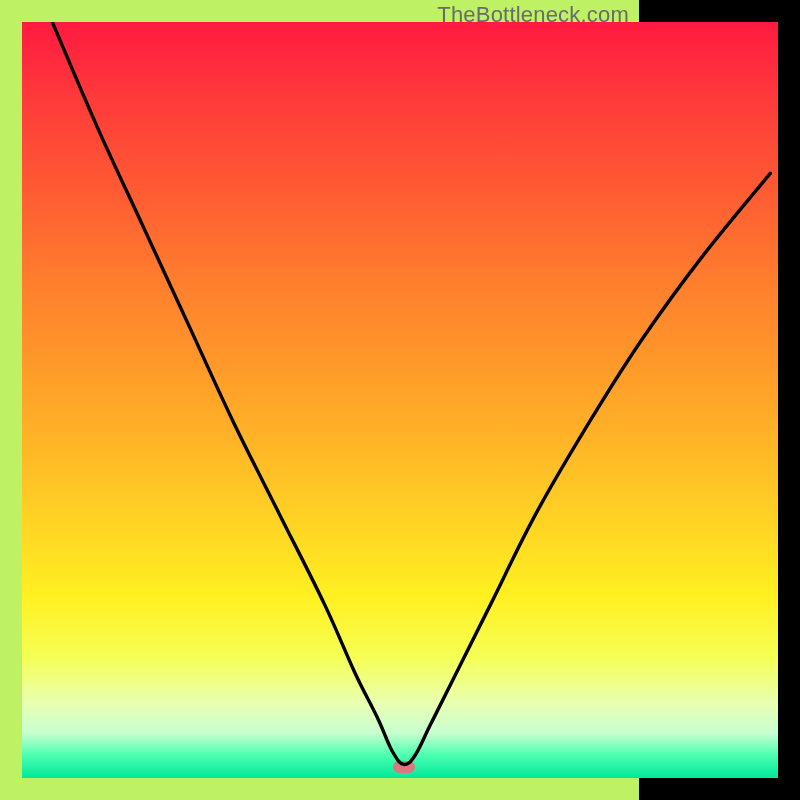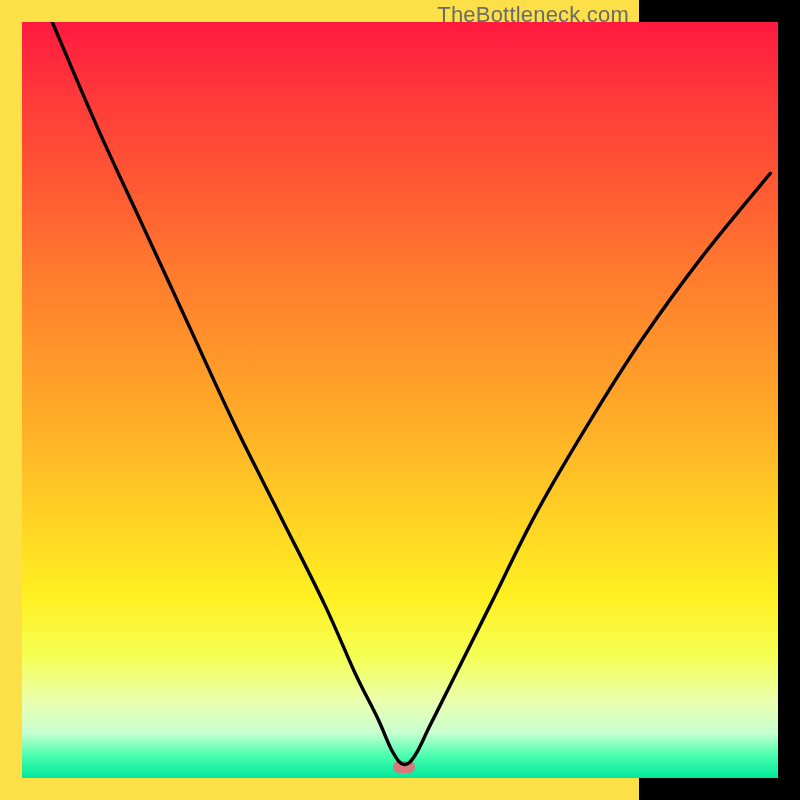--- a/index.html
+++ b/index.html
@@ -8,21 +8,21 @@
     width: 800px;
     height: 800px;
     overflow: hidden;
     background: #000;
     font-family: Arial, Helvetica, sans-serif;
   }
   .frame {
     position: relative;
     width: 639px;
     height: 800px;
-    background: #fde047;
+    background: #bef264;
   }
   .plot-area {
     position: absolute;
     left: 22px;
     top: 22px;
     width: 756px;
     height: 756px;
     background: linear-gradient(to bottom,
       #ff1a40 0%,
       #ff3a3a 10%,

